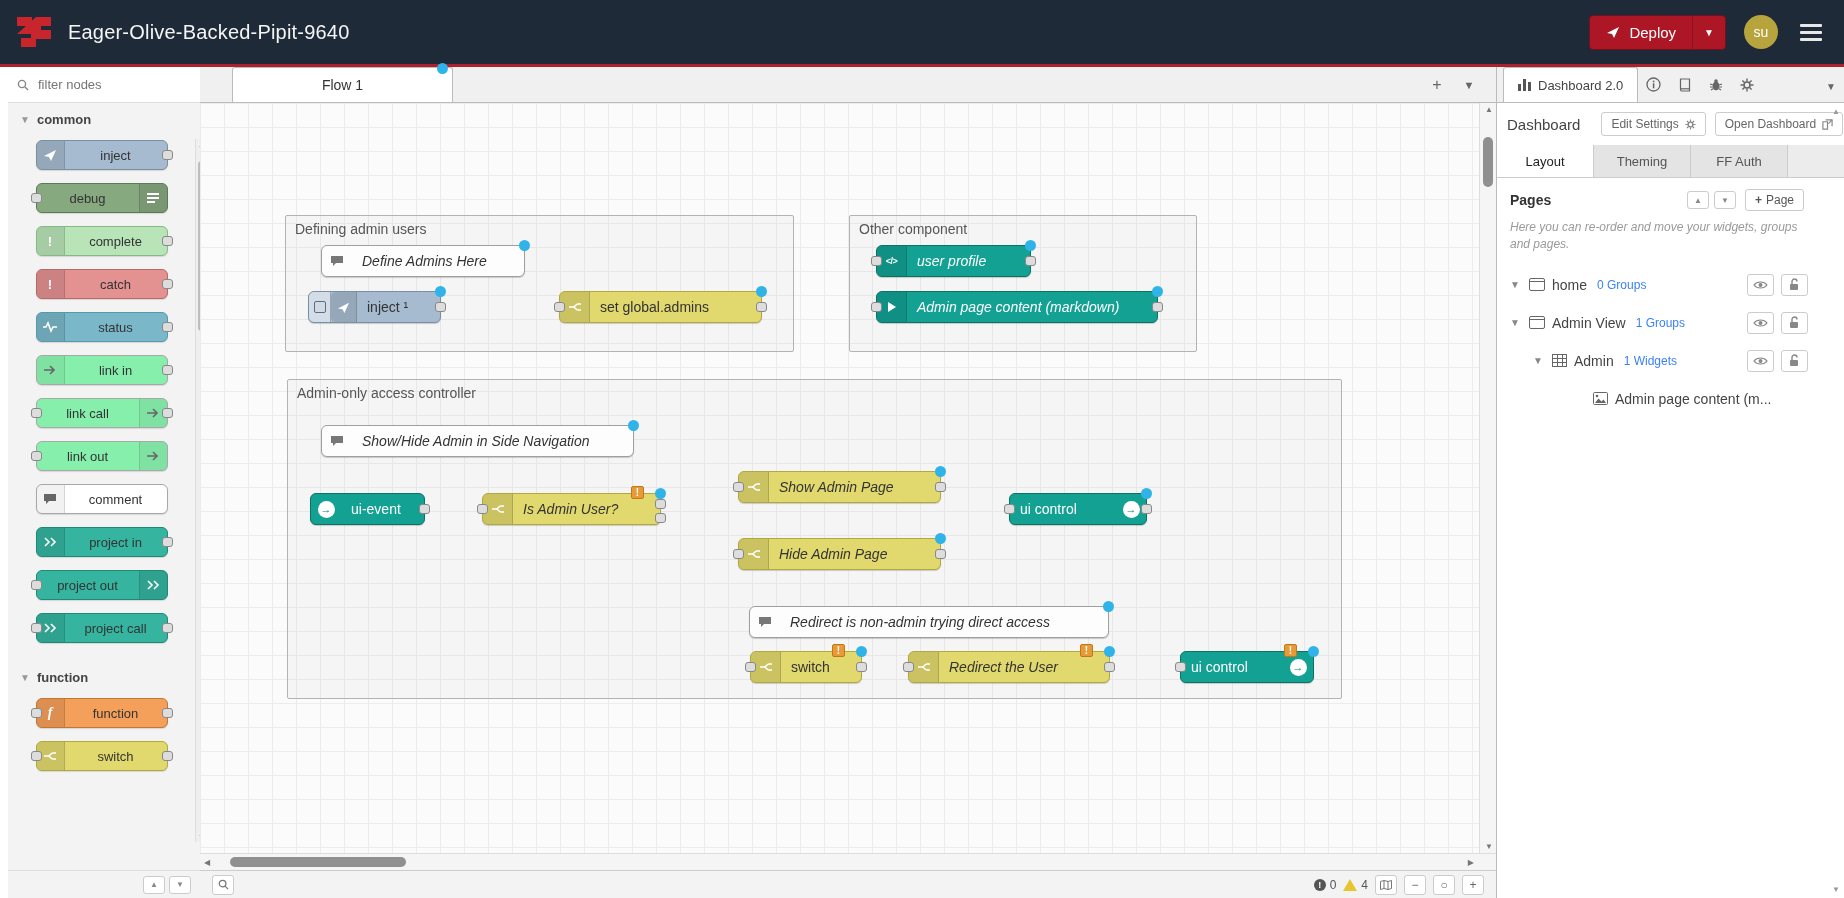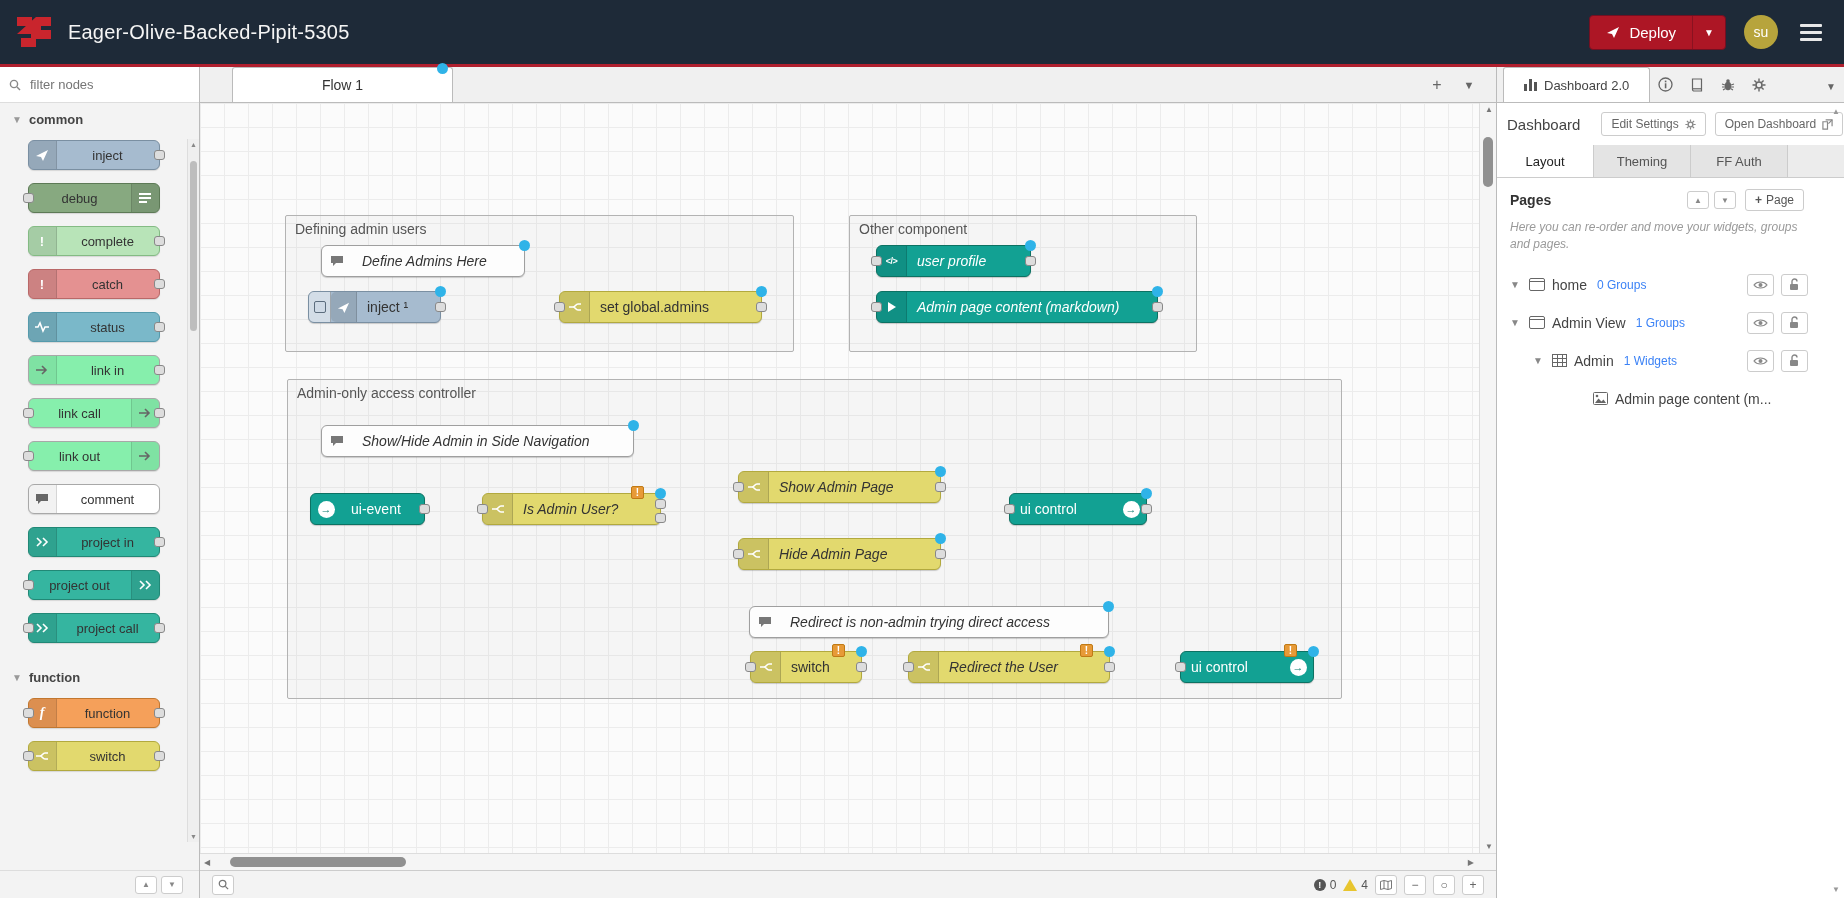--- a/index.html
+++ b/index.html
@@ -13,21 +13,21 @@
   .app-title { font-size:20px; color:#f5f5f5; letter-spacing:0.2px; }
   .hdr-right { margin-left:auto; display:flex; align-items:center; gap:18px; margin-right:18px; }
   .deploy { display:flex; background:#ad1625; border:1px solid #721022; border-radius:4px; overflow:hidden; color:#fff; cursor:pointer; }
   .deploy-main { display:flex; align-items:center; gap:9px; padding:8px 16px; font-size:15px; }
   .deploy-caret { padding:8px 11px; border-left:1px solid #8a1220; display:flex; align-items:center; font-size:10px; }
   .avatar { width:34px; height:34px; border-radius:50%; background:#b7a43c; color:#fff; display:flex; align-items:center; justify-content:center; font-size:14px; cursor:pointer; }
   .burger { display:flex; flex-direction:column; gap:4px; cursor:pointer; padding:4px; }
   .burger span { width:22px; height:3px; background:#e8e8e8; border-radius:1px; }
 
   
-  #palette { position:absolute; top:67px; left:0; width:200px; bottom:0; background:#f3f3f3; border-right:1px solid #bbb; display:flex; flex-direction:column; }
+  #palette { position:absolute; top:67px; left:8px; width:200px; bottom:0; background:#f3f3f3; border-right:1px solid #bbb; display:flex; flex-direction:column; }
   .palette-search { height:36px; background:#fff; border-bottom:1px solid #ddd; display:flex; align-items:center; padding:0 9px; gap:7px; flex:none; }
   .palette-search svg { flex:none; }
   input.filter { border:none; outline:none; font-size:13px; color:#555; width:100%; background:transparent; font-family:"Liberation Sans",sans-serif; }
   .palette-scroll { flex:1; overflow:hidden; position:relative; padding-right:12px; }
   .pal-cat-header { display:flex; align-items:center; gap:7px; padding:9px 12px 7px; font-size:13px; font-weight:bold; color:#444; }
   .pal-cat-header .chev { color:#999; font-size:10px; }
   .pal-items { display:flex; flex-direction:column; align-items:center; gap:13px; padding:6px 0 18px; }
   .pal-node { position:relative; width:132px; height:30px; border:1px solid; border-radius:6px; font-size:13px; color:#333; display:flex; align-items:center; box-shadow:0 1px 1px rgba(0,0,0,0.12); cursor:grab; }
   .pal-node .nicon { width:28px; align-self:stretch; flex:none; display:flex; align-items:center; justify-content:center; background:rgba(0,0,0,0.10); border-right:1px solid rgba(0,0,0,0.12); border-radius:5px 0 0 5px; color:#fff; }
   .pal-node.rev { flex-direction:row-reverse; }
@@ -95,21 +95,21 @@
   #canvas-footer { height:28px; flex:none; background:#f3f3f3; border-top:1px solid #ccc; display:flex; align-items:center; padding:0 12px; gap:7px; }
   .ft-spacer { flex:1; }
   .ft-btn { width:22px; height:20px; border:1px solid #ccc; background:#fff; border-radius:3px; display:flex; align-items:center; justify-content:center; color:#666; font-size:12px; cursor:pointer; }
   .stat { display:flex; align-items:center; gap:4px; font-size:12px; color:#555; }
   .err-circ { width:12px; height:12px; border-radius:50%; background:#555; color:#fff; font-size:9px; font-weight:bold; display:flex; align-items:center; justify-content:center; }
   .warn-tri { width:0; height:0; border-left:7px solid transparent; border-right:7px solid transparent; border-bottom:12px solid #e8c52e; }
 
   
   #sidebar { position:absolute; top:67px; left:1496px; right:0; bottom:0; background:#fff; border-left:1px solid #bbb; display:flex; flex-direction:column; }
   .sb-tabbar { height:36px; flex:none; background:#f0f0f0; border-bottom:1px solid #bbb; display:flex; align-items:flex-end; padding-left:6px; position:relative; }
-  .sb-tab-active { height:35px; background:#fff; border:1px solid #bbb; border-bottom:none; border-radius:3px 3px 0 0; display:flex; align-items:center; gap:7px; padding:0 20px; font-size:13px; color:#444; cursor:pointer; }
+  .sb-tab-active { height:35px; background:#fff; border:1px solid #bbb; border-bottom:none; border-radius:3px 3px 0 0; display:flex; align-items:center; gap:7px; padding:0 14px; font-size:13px; color:#444; cursor:pointer; }
   .sb-icon-tab { width:31px; height:35px; display:flex; align-items:center; justify-content:center; color:#666; cursor:pointer; }
   .sb-caret { position:absolute; right:8px; bottom:10px; color:#666; font-size:10px; cursor:pointer; }
   .sb-body { flex:1; position:relative; overflow:hidden; }
   .sb-head { display:flex; align-items:center; padding:9px 10px; gap:9px; }
   .sb-title { font-size:15px; color:#444; flex:none; margin-right:12px; }
   .sb-btn { display:flex; align-items:center; gap:6px; border:1px solid #ccc; background:#fff; border-radius:3px; padding:4px 9px; font-size:12px; color:#666; cursor:pointer; white-space:nowrap; }
   .sb-tabs { display:flex; border-bottom:1px solid #ccc; background:#ececec; }
   .sb-tab { width:97px; text-align:center; padding:9px 0 8px; font-size:13px; color:#555; border-right:1px solid #ccc; background:#e4e4e4; cursor:pointer; }
   .sb-tab.active { background:#fff; color:#222; }
   .pages-head { display:flex; align-items:center; padding:11px 40px 8px 13px; gap:5px; }
@@ -127,21 +127,21 @@
 <body>
 
 <div id="screen">
 
   <header id="topbar">
     <span class="logo">
       <svg width="38" height="34" viewBox="0 0 38 34">
           <path fill="#c9252d" d="M2 2h15v9H2zM21 2h15v9H26v4h10v9H21v8H6v-9h10v-4H2z"></path>
         </svg>
     </span>
-    <span class="app-title">Eager-Olive-Backed-Pipit-5305</span>
+    <span class="app-title">Eager-Olive-Backed-Pipit-9640</span>
     <span class="hdr-right">
       <span class="deploy">
         <span class="deploy-main">
           <svg width="14" height="14" viewBox="0 0 14 14">
               <path d="M1 8l12-6-5 11-2-4-5-1z" fill="#fff"></path>
             </svg>
           <span>Deploy</span>
         </span>
         <span class="deploy-caret">▼</span>
       </span>

